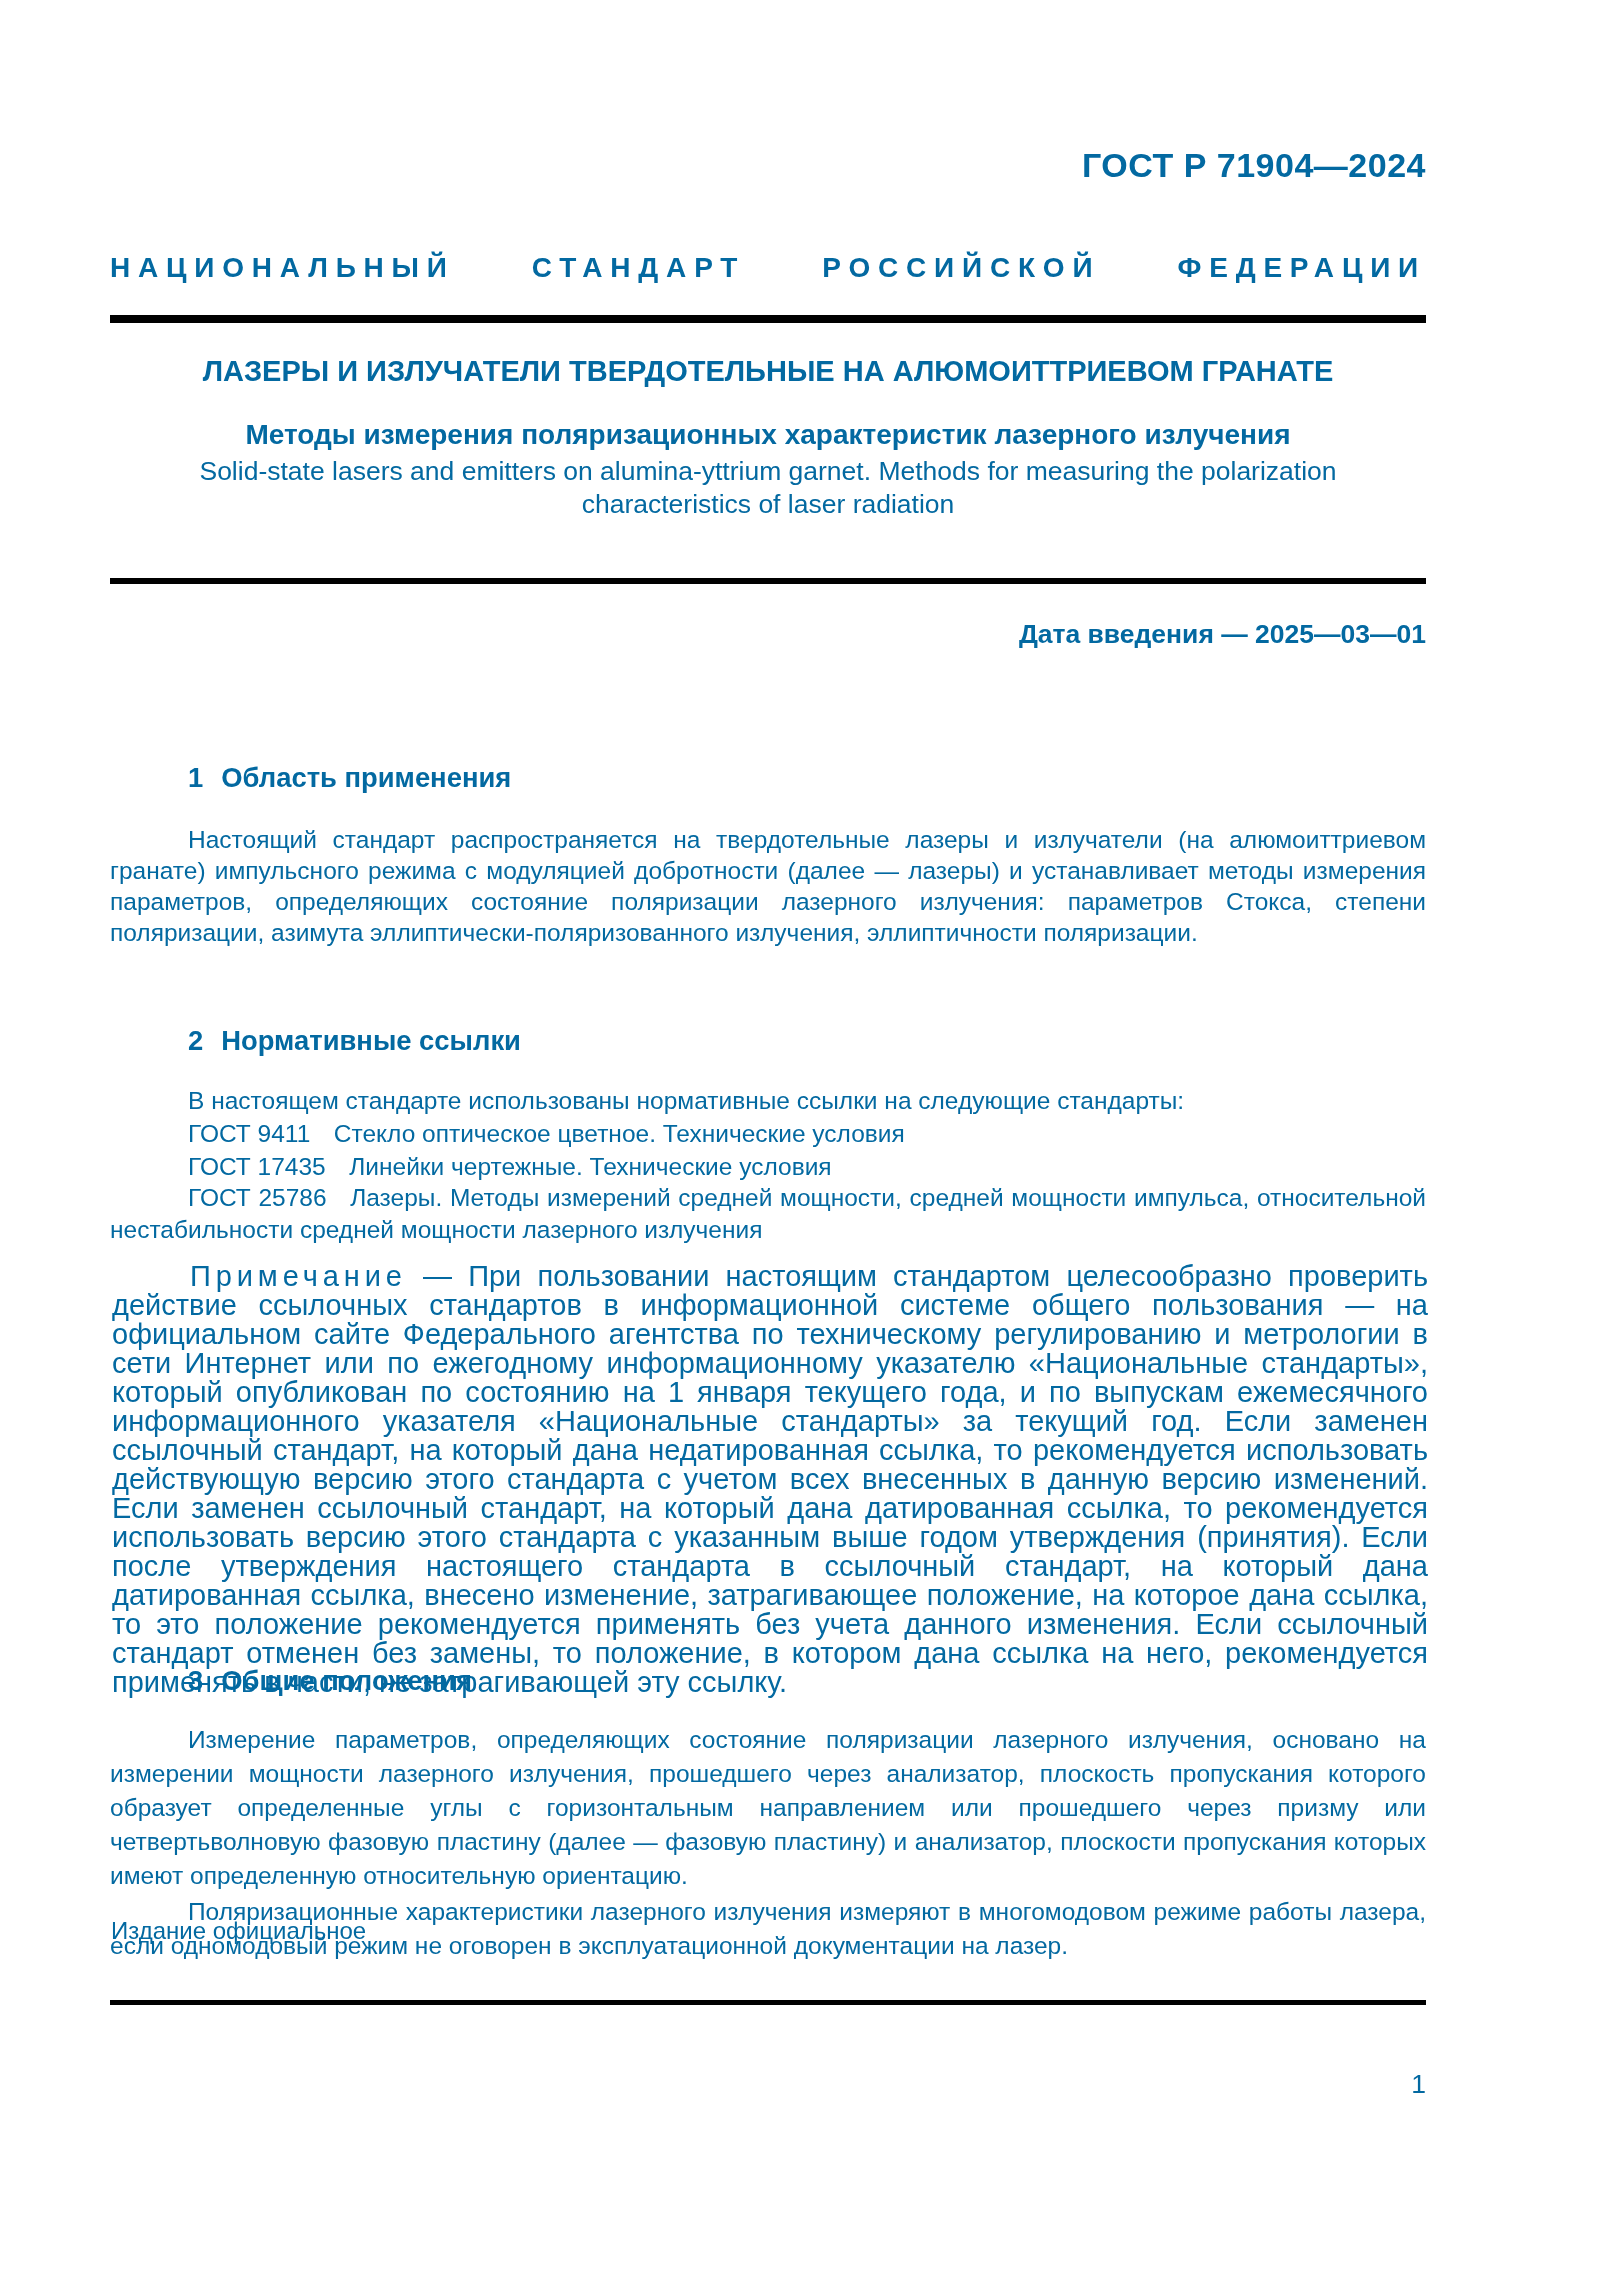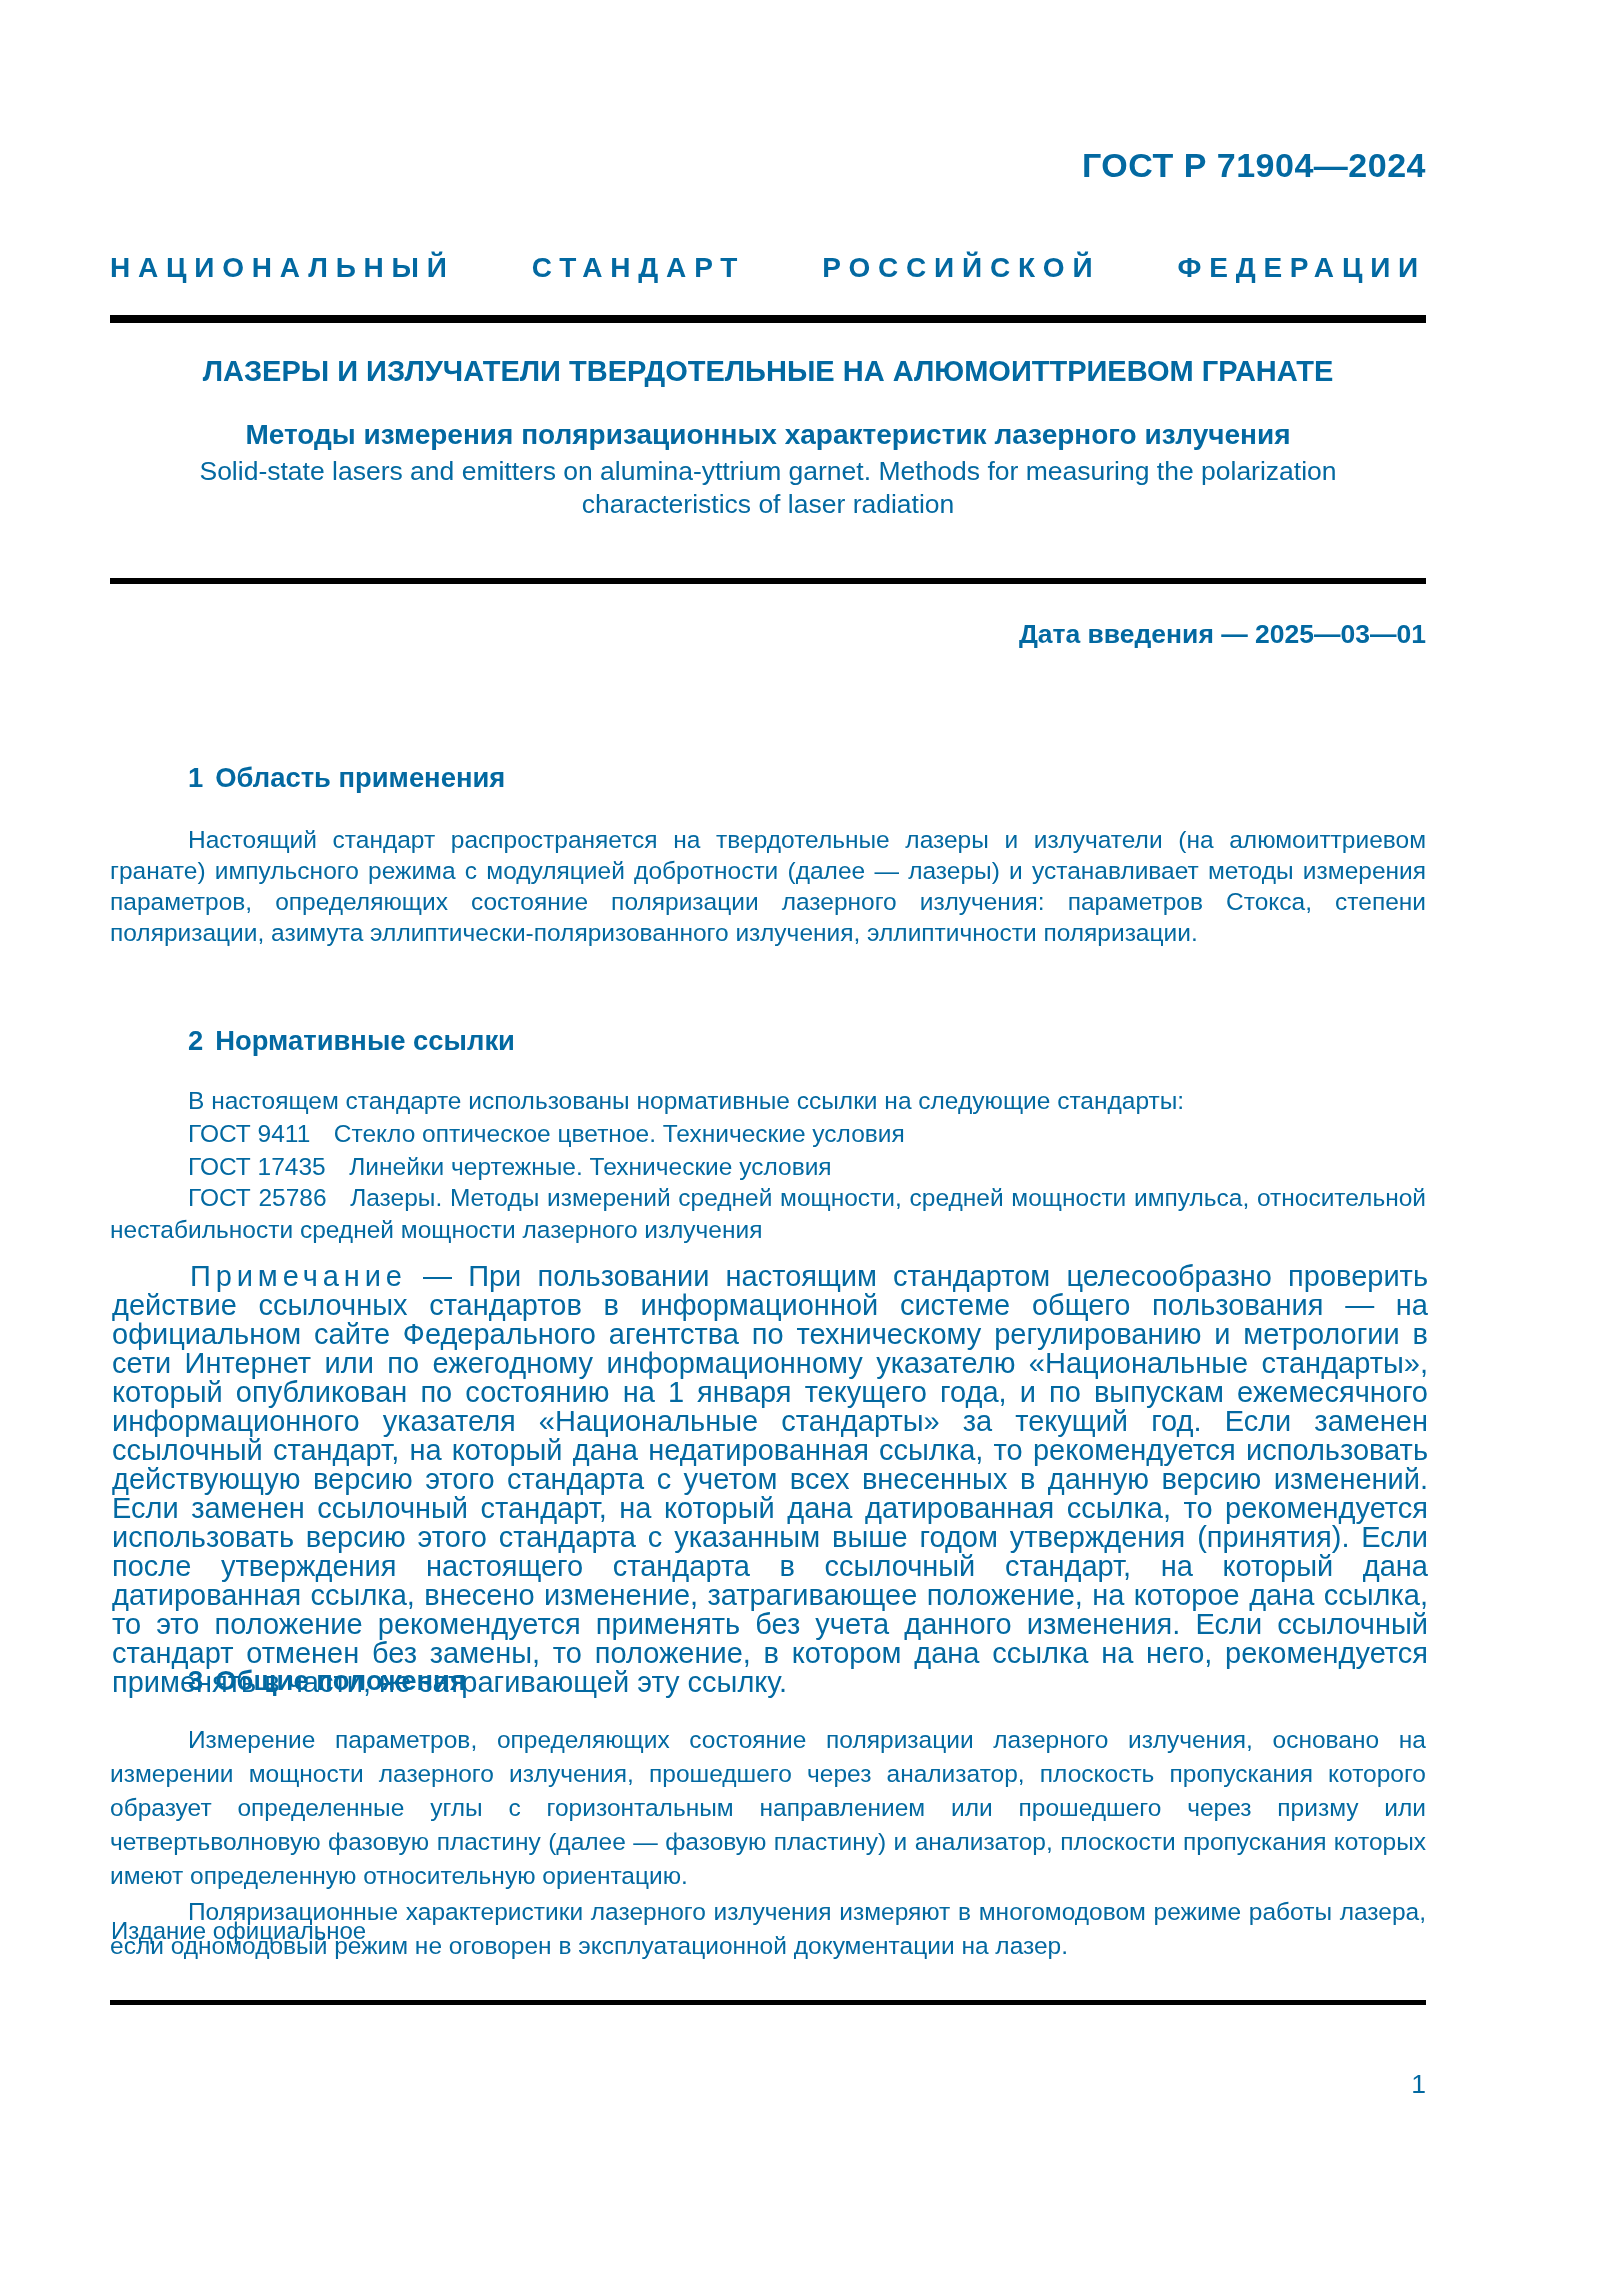--- a/index.html
+++ b/index.html
@@ -67,21 +67,21 @@
     line-height: 33px;
     text-align: center;
   }
 
   .sec-heading {
     left: 188px; width: 1238px;
     font-size: 27.4px; font-weight: bold;
     line-height: 34px;
   }
   .sec-heading .sec-num { display: inline-block; }
-  .sec-heading .sec-title { display: inline-block; margin-left: 12px; }
+  .sec-heading .sec-title { display: inline-block; margin-left: 18px; }
 
   .para {
     left: 110px; width: 1316px;
     font-size: 24.5px;
     line-height: 31px;
     text-align: justify;
     text-indent: 78px;
   }
   .para-s3 { line-height: 34px; }
 

